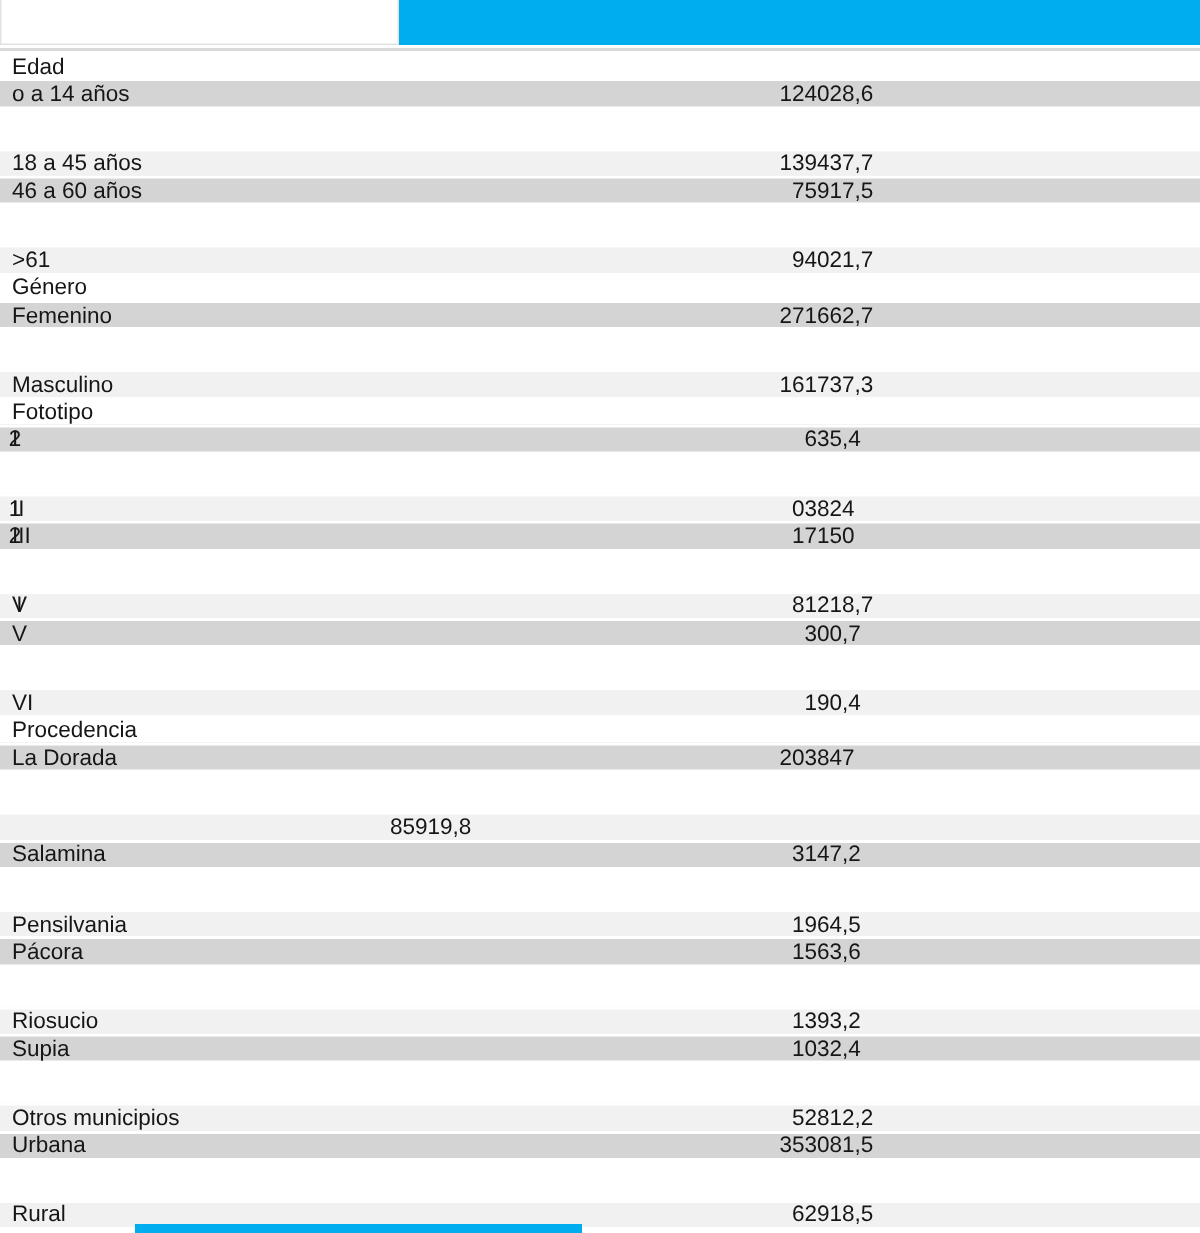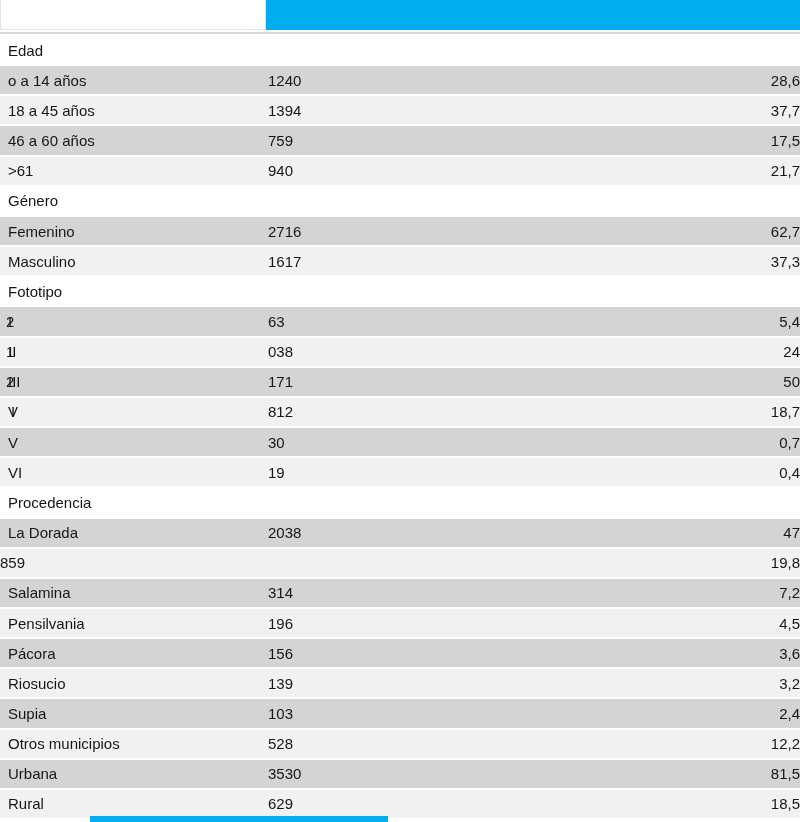--- a/index.html
+++ b/index.html
@@ -13,24 +13,24 @@
     border:1px solid #e2e2e2;border-top:none;}
   .hcell-right{flex:1;height:30px;background:#00AEEF;}
   .hairline{position:absolute;top:32px;left:0;width:800px;height:2px;background:#d9d9d9;}
   
   .tbody{position:absolute;top:34px;left:0;width:800px;height:784px;
     display:flex;flex-direction:column;}
   .row{flex:1 1 0;display:flex;align-items:center;border-top:2px solid #ffffff;
     font-size:15px;line-height:1;}
   .row.section{background:#ffffff;}
   .row.dark{background:#d4d4d4;}
-  .row.light{background:#f1f1f1;}
+  .row.light{background:#f1f1f1;margin-top:28px;}
   .c-label{width:260px;padding-left:8px;white-space:nowrap;}
-  .c-value{width:285px;text-align:left;}
-  .c-pct{flex:1;text-align:right;}
+  .c-value{width:285px;text-align:right;}
+  .c-pct{flex:1;text-align:left;}
   
   .ovwrap{position:relative;display:inline-block;}
   .ovtop{position:absolute;left:50%;top:0;transform:translateX(-50%);}
   
   .bottom-strip{position:absolute;left:90px;bottom:0;width:298px;height:6px;background:#00AEEF;}
 </style>
 </head>
 <body>
 
 <div class="sheet">

